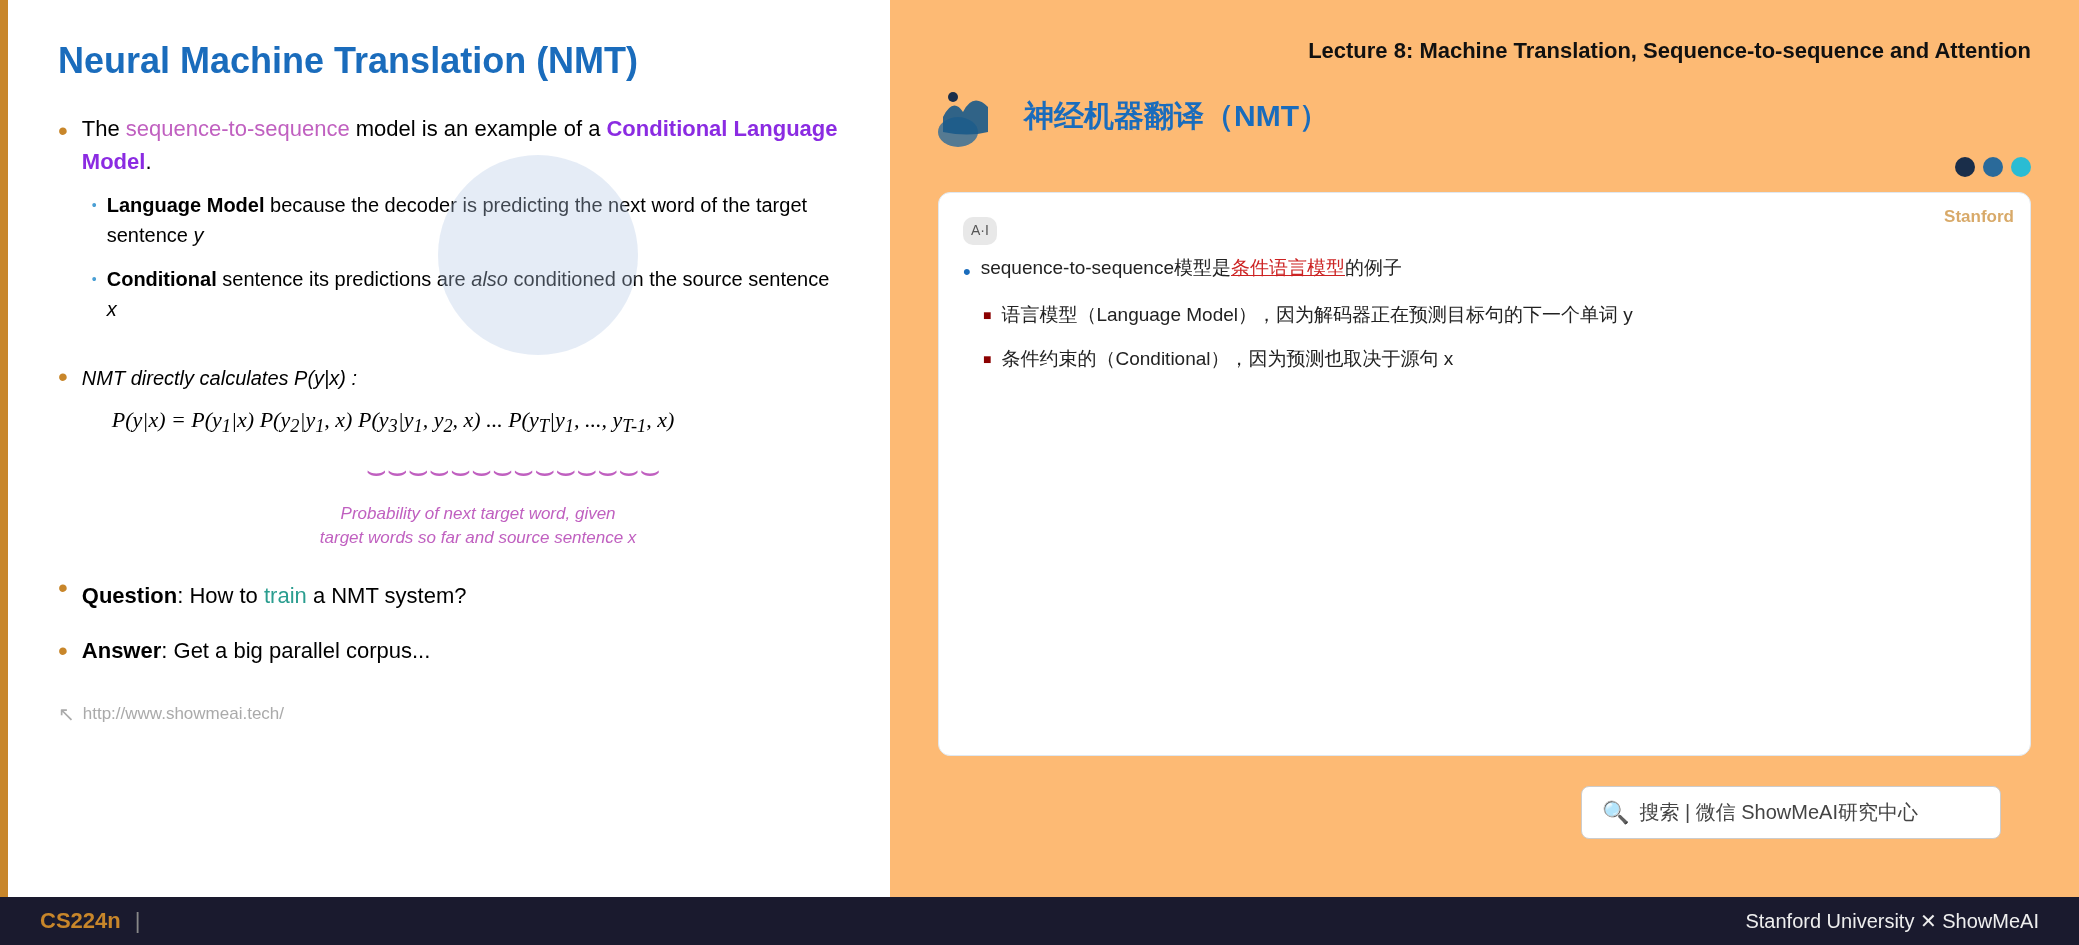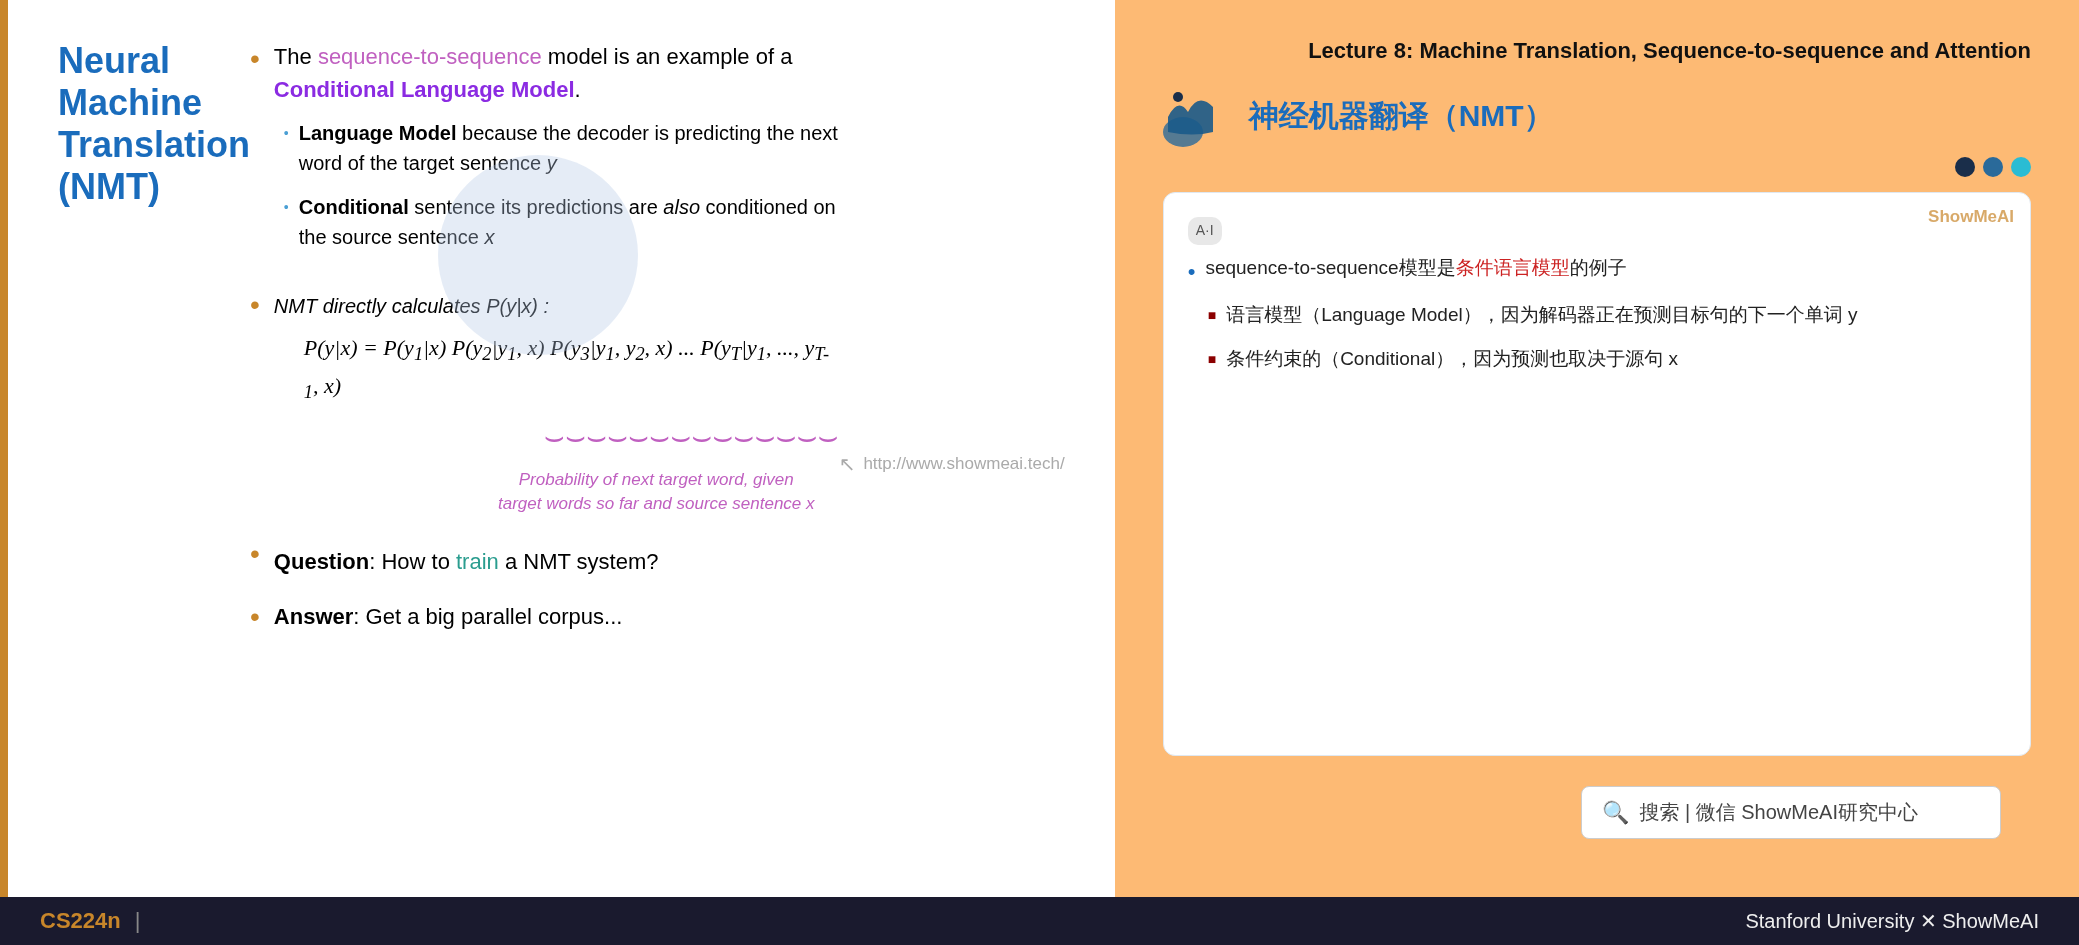--- a/index.html
+++ b/index.html
@@ -20,21 +20,21 @@
     }
 
     
     .left-panel {
       flex: 0 0 890px;
       background: #fff;
       border-left: 8px solid #C8862A;
       padding: 40px 50px 20px 50px;
       position: relative;
       display: flex;
-      flex-direction: row;
+      flex-direction: column;
     }
 
     .slide-title {
       font-size: 36px;
       font-weight: bold;
       color: #1a6cbc;
       margin-bottom: 30px;
     }
 
     .bullet-list {
@@ -264,20 +264,21 @@
     }
 
     .ann-text {
       font-size: 19px;
       line-height: 1.6;
       color: #222;
     }
 
     .ann-text .red-underline {
       color: #cc2222;
+      text-decoration: underline;
     }
 
     .ann-sub-list {
       list-style: none;
       margin-top: 10px;
       margin-left: 20px;
     }
 
     .ann-sub-list li {
       display: flex;
@@ -438,21 +439,21 @@
       <div class="nmt-title-cn">神经机器翻译（NMT）</div>
     </div>
 
     <div class="dot-row">
       <div class="dot" style="background:#1a2e4a;"></div>
       <div class="dot" style="background:#2a6a9a;"></div>
       <div class="dot" style="background:#2abcd4;"></div>
     </div>
 
     <div class="annotation-box">
-      <span class="showmeai-watermark">ShowMeAI</span>
+      <span class="showmeai-watermark">Stanford</span>
       <div class="ai-badge">A·I</div>
 
       <div class="annotation-bullet">
         <span class="ann-dot">•</span>
         <div class="ann-text">
           <span>sequence-to-sequence模型是</span><span class="red-underline">条件语言模型</span><span>的例子</span>
         </div>
       </div>
 
       <ul class="ann-sub-list">

